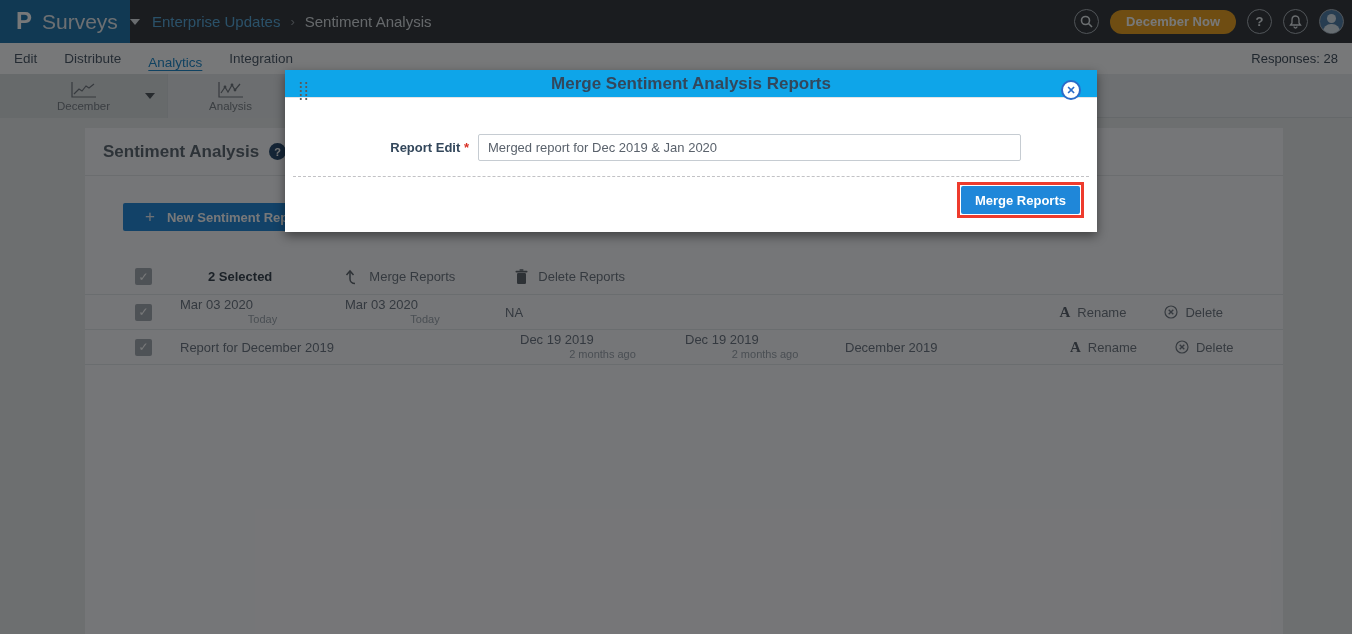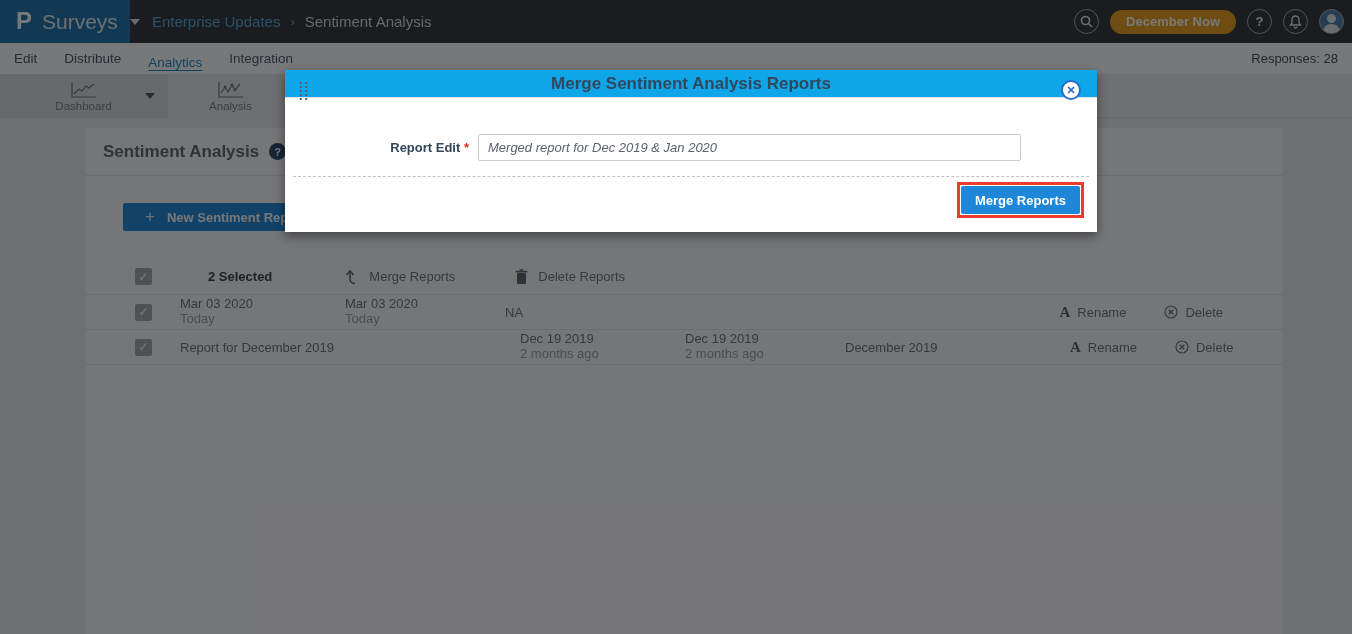--- a/index.html
+++ b/index.html
@@ -51,38 +51,38 @@
   .checkbox { width:17px; height:17px; background:#a4aab1; border-radius:2px; color:#fff; font-size:12px; display:flex; align-items:center; justify-content:center; flex:none; }
   .sel-count { margin-left:56px; font-size:13px; font-weight:bold; color:#343f4b;text-align:right; }
   .bulk-action { display:flex; align-items:center; gap:10px; font-size:13px; color:#6e7680; }
   .bulk-merge { margin-left:72px; }
   .bulk-delete { margin-left:60px; }
   .trow { height:35px; border-bottom:1px solid #e3e6e8; display:flex; align-items:center; font-size:13px; color:#6b7480; }
   .c-check { padding-left:50px; width:95px; flex:none; }
   .c-name { width:340px; flex:none; }
   .c-date { width:165px; flex:none; line-height:1.15; }
   .c-date2 { width:160px; flex:none; line-height:1.15; }
-  .c-date .sub, .c-date2 .sub { font-size:13px; color:#9ba3ac; }
+  .c-date .sub, .c-date2 .sub { font-size:11px; color:#9ba3ac;text-align:center; }
   .c-period { width:225px; flex:none; }
   .c-actions { flex:1; display:flex; justify-content:flex-end; align-items:center; gap:38px; padding-right:60px; }
   .row-action { display:flex; align-items:center; gap:7px; color:#6f7780; font-size:13px; }
   .rename-a { font-family:"Liberation Serif", serif; font-weight:bold; font-size:15px; color:#59616b; }
 
   
   .overlay { position:absolute; inset:0; background:rgba(8,9,11,0.55); z-index:10; }
   .modal { position:absolute; left:285px; top:70px; width:812px; height:162px; background:#fff; z-index:20; box-shadow:0 4px 10px rgba(0,0,0,0.45); }
   .modal-header { height:28px; background:#0ea5e9; border-bottom:1px solid #e4e4e6; display:flex; align-items:center; position:relative; }
   .drag-dots { position:absolute; left:13px; top:11px; width:11px; height:19px;
     background-image:radial-gradient(#5a5a5a 1.1px, transparent 1.4px); background-size:5.5px 4px; }
   .modal-title { flex:1; text-align:center; font-size:17px; font-weight:bold; color:#33475b; }
   .modal-close { position:absolute; right:16px; top:10px; width:20px; height:20px; border:2px solid #2c6bc8; border-radius:50%; color:#2c6bc8; font-size:11px; font-weight:bold; display:flex; align-items:center; justify-content:center; background:#fff; }
   .modal-form { margin-top:36px; display:flex; align-items:center; }
   .form-label { width:193px; text-align:right; padding-right:9px; font-size:13px; font-weight:bold; color:#33475b; flex:none; }
   .req { color:#d93025; }
-  .report-input { width:543px; height:27px; border:1px solid #c6ccd2; border-radius:2px; font-size:13px; color:#5a626c; padding:0 9px; font-family:"Liberation Sans", sans-serif;font-style:italic; }
+  .report-input { width:543px; height:27px; border:1px solid #c6ccd2; border-radius:2px; font-size:13px; color:#5a626c; padding:0 9px; font-family:"Liberation Sans", sans-serif; }
   .modal-divider { margin:15px 8px 0 8px; border-top:1px dashed #c2c2c5; }
   .modal-footer { display:flex; justify-content:flex-end; padding:5px 13px 0 0; }
   .annotation-box { border:3px solid #ee3b2d; padding:1px; }
   .merge-btn { height:28px; background:#1f87d9; color:#fff; border:none; font-size:13px; font-weight:bold; padding:0 14px; border-radius:2px; }
 
   .icon-svg { display:block; }
 </style>
 </head>
 <body>
 
@@ -128,21 +128,21 @@
   <span class="subnav-item">Integration</span>
   <span class="responses">Responses: 28</span>
 </nav>
 
 <div class="toolbar">
   <div class="tool-tab tab-dashboard selected">
     <svg class="icon-svg" width="26" height="17" viewBox="0 0 26 17">
         <polyline points="1,1 1,16 25,16" fill="none" stroke="#70767c" stroke-width="1.2"></polyline>
         <polyline points="3,13 8,8 11,10 15,5 18,7 23,3" fill="none" stroke="#70767c" stroke-width="1.2"></polyline>
       </svg>
-    <span>Dashboard</span>
+    <span>December</span>
     <span class="t-caret"></span>
   </div>
   <div class="tool-tab tab-analysis">
     <svg class="icon-svg" width="26" height="17" viewBox="0 0 26 17">
         <polyline points="1,1 1,16 25,16" fill="none" stroke="#70767c" stroke-width="1.2"></polyline>
         <polyline points="3,12 7,6 10,11 14,4 17,9 22,3" fill="none" stroke="#70767c" stroke-width="1.2"></polyline>
         <circle cx="7" cy="6" r="1.4" fill="#70767c"></circle>
         <circle cx="14" cy="4" r="1.4" fill="#70767c"></circle>
         <circle cx="17" cy="9" r="1.4" fill="#70767c"></circle>
       </svg>

